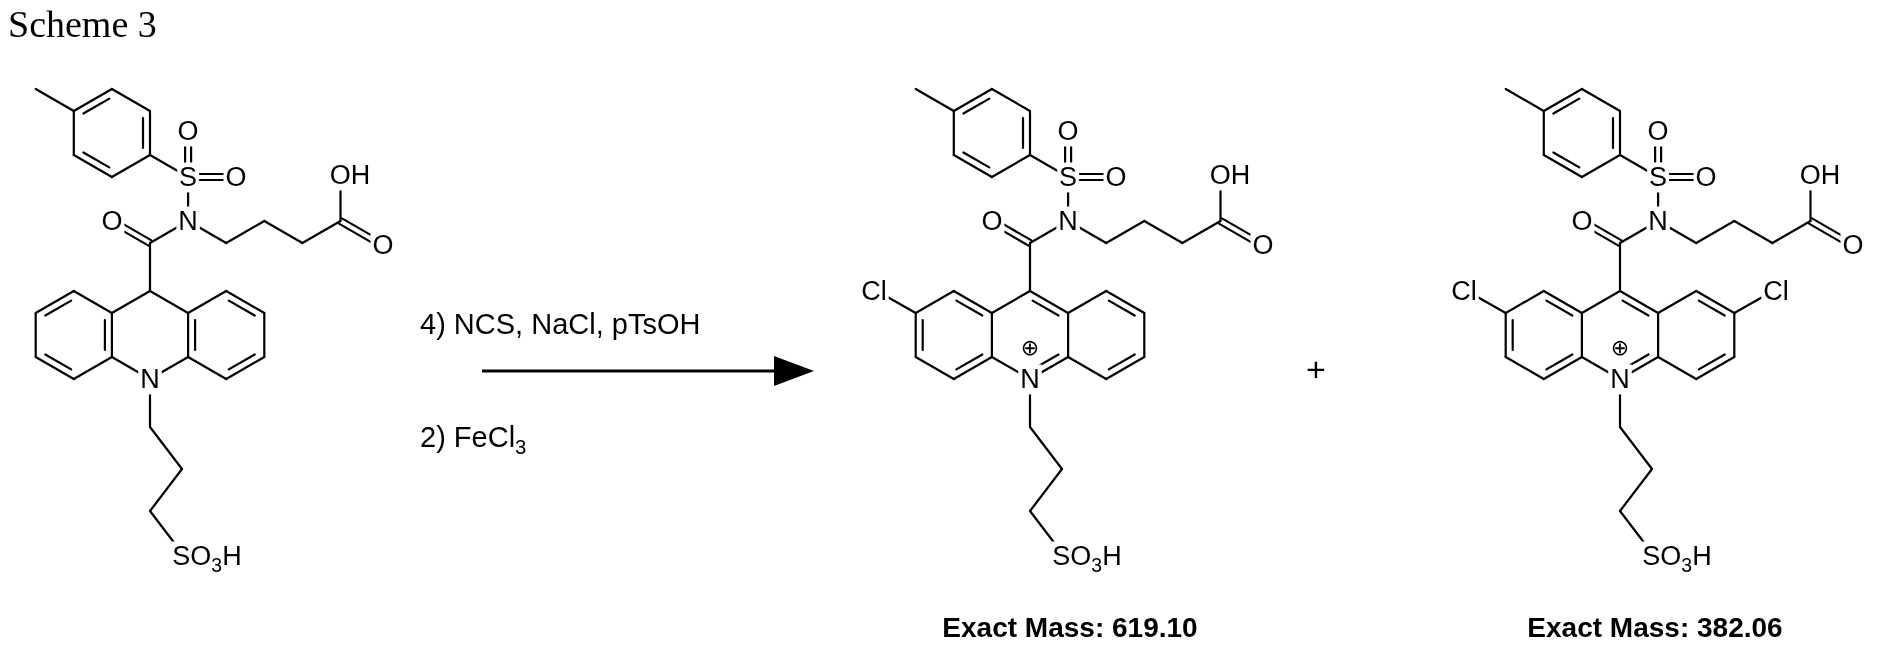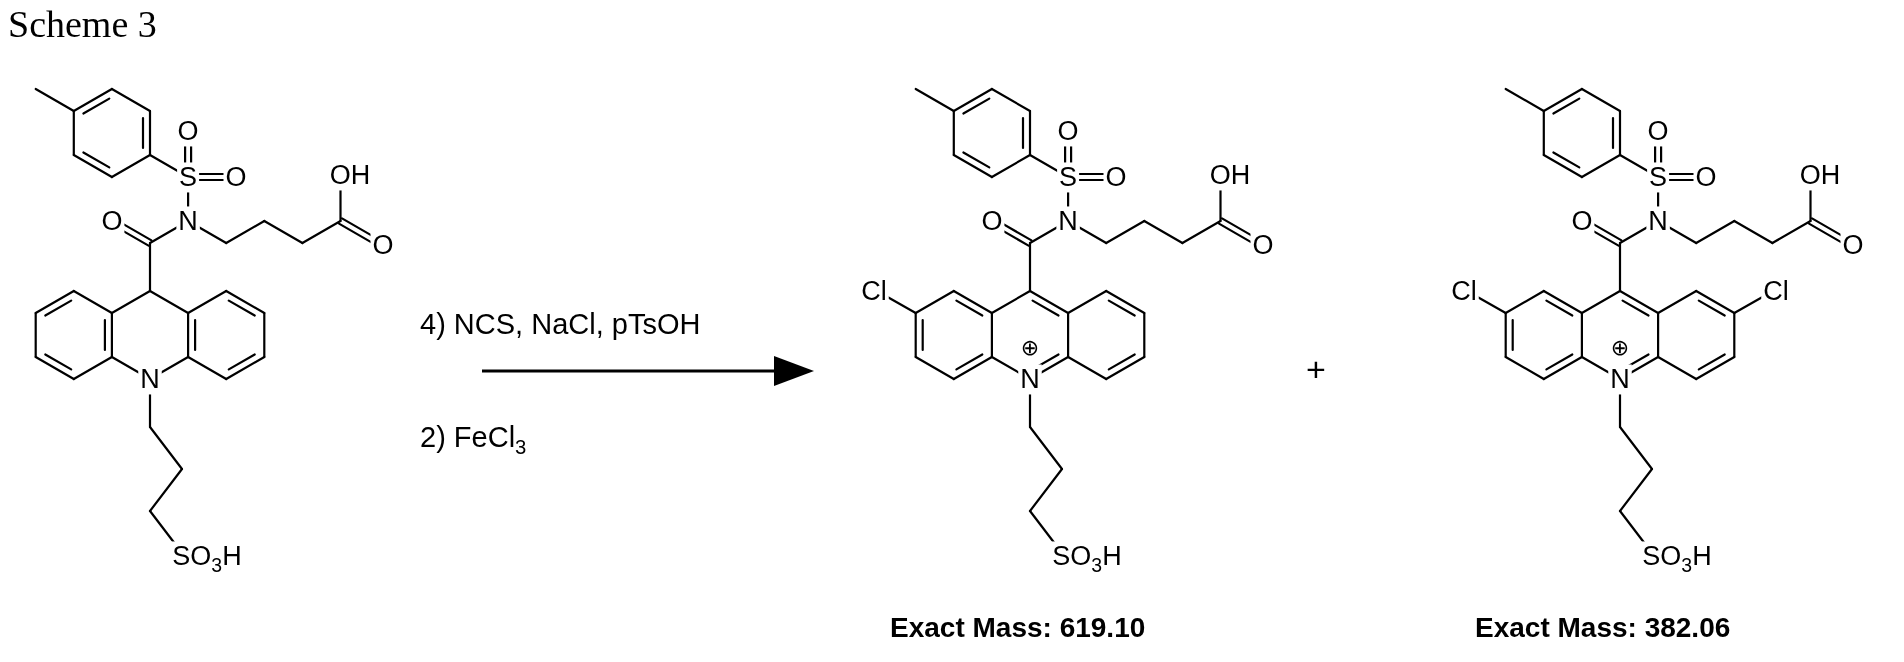--- a/index.html
+++ b/index.html
@@ -6,21 +6,21 @@
   body{width:1904px;height:662px;font-family:"Liberation Sans",sans-serif;color:#000;}
   .page{position:relative;width:1904px;height:662px;background:#fff;overflow:hidden;border-radius:20px;}
   .scheme-title{position:absolute;left:8px;top:2px;font-family:"Liberation Serif",serif;font-size:38px;color:#000;}
   #scheme-svg{position:absolute;left:0;top:0;}
   svg text{font-family:"Liberation Sans","DejaVu Sans",sans-serif;fill:#000;}
   .cond{position:absolute;font-size:29px;color:#000;white-space:nowrap;}
   .cond sub{font-size:70%;}
   .cond1{left:420px;top:308px;}
   .cond2{left:420px;top:400px;margin-top:21px;}
   .plus-sign{position:absolute;left:1306px;top:350px;font-size:34px;}
-  .mass{position:absolute;width:360px;text-align:left;font-size:28px;font-weight:700;white-space:nowrap;}
+  .mass{position:absolute;width:360px;text-align:center;font-size:28px;font-weight:700;white-space:nowrap;}
   .mass1{left:890px;top:612px;}
   .mass2{left:1475px;top:612px;}
 </style>
 </head>
 <body>
 
 <div class="page">
 
   <div class="scheme-title">Scheme 3</div>
 

